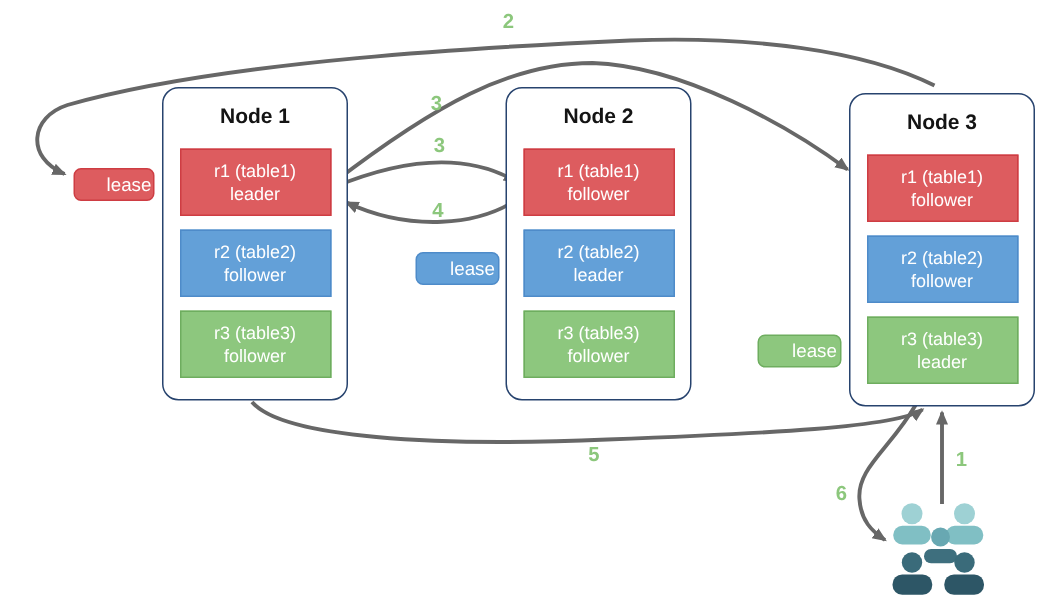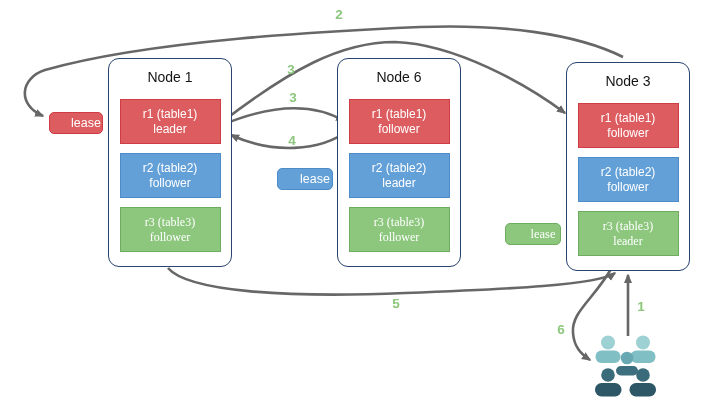--- a/index.html
+++ b/index.html
@@ -9,31 +9,31 @@
   }
   .arrows{position:absolute;left:0;top:0;width:704px;height:405px;}
   .arrows .line{fill:none;stroke:var(--arrow);stroke-width:2.6;}
   .ah{fill:var(--arrow);}
   .node{
     position:absolute;width:124px;height:209px;box-sizing:border-box;
     background:#fff;border:1.5px solid var(--node-border);border-radius:11px;
     display:flex;flex-direction:column;align-items:center;
   }
   .node-title{
-    font-weight:normal;font-size:14px;color:#141414;margin:10px 0 14px 0;line-height:16px;
+    font-weight:bold;font-size:14px;color:#141414;margin:10px 0 14px 0;line-height:16px;
   }
   .replica{
     width:101px;height:45px;border-radius:0;box-sizing:border-box;
     color:#fff;font-size:12px;line-height:15px;text-align:center;
     display:flex;flex-direction:column;align-items:center;justify-content:center;
     margin-bottom:9px;flex:none;
   }
   .c-red{background:var(--red-fill);border:1.8px solid var(--red-border);}
   .c-blue{background:var(--blue-fill);border:1.8px solid var(--blue-border);}
-  .c-green{background:var(--green-fill);border:1.8px solid var(--green-border);font-family:Liberation Serif, serif;}
+  .c-green{background:var(--green-fill);border:1.8px solid var(--green-border);}
   .lease{
     position:absolute;height:22px;box-sizing:border-box;border-radius:5px;
     color:#fff;font-size:12.5px;line-height:19px;text-align:center;
     display:flex;align-items:center;justify-content:center;padding-left:20px;
   }
   .step{
     position:absolute;transform:translate(-50%,-50%);
     color:var(--step-label);font-weight:bold;font-size:13.5px;
   }
   .users{position:absolute;left:594px;top:334px;width:66px;height:64px;}
@@ -68,21 +68,21 @@
       <span>r2 (table2)</span>
       <span>follower</span>
     </div>
     <div class="replica c-green">
       <span>r3 (table3)</span>
       <span>follower</span>
     </div>
   </div>
 
   <div class="node" style="left:337px;top:58px;">
-    <div class="node-title">Node 6</div>
+    <div class="node-title">Node 2</div>
     <div class="replica c-red">
       <span>r1 (table1)</span>
       <span>follower</span>
     </div>
     <div class="replica c-blue">
       <span>r2 (table2)</span>
       <span>leader</span>
     </div>
     <div class="replica c-green">
       <span>r3 (table3)</span>

